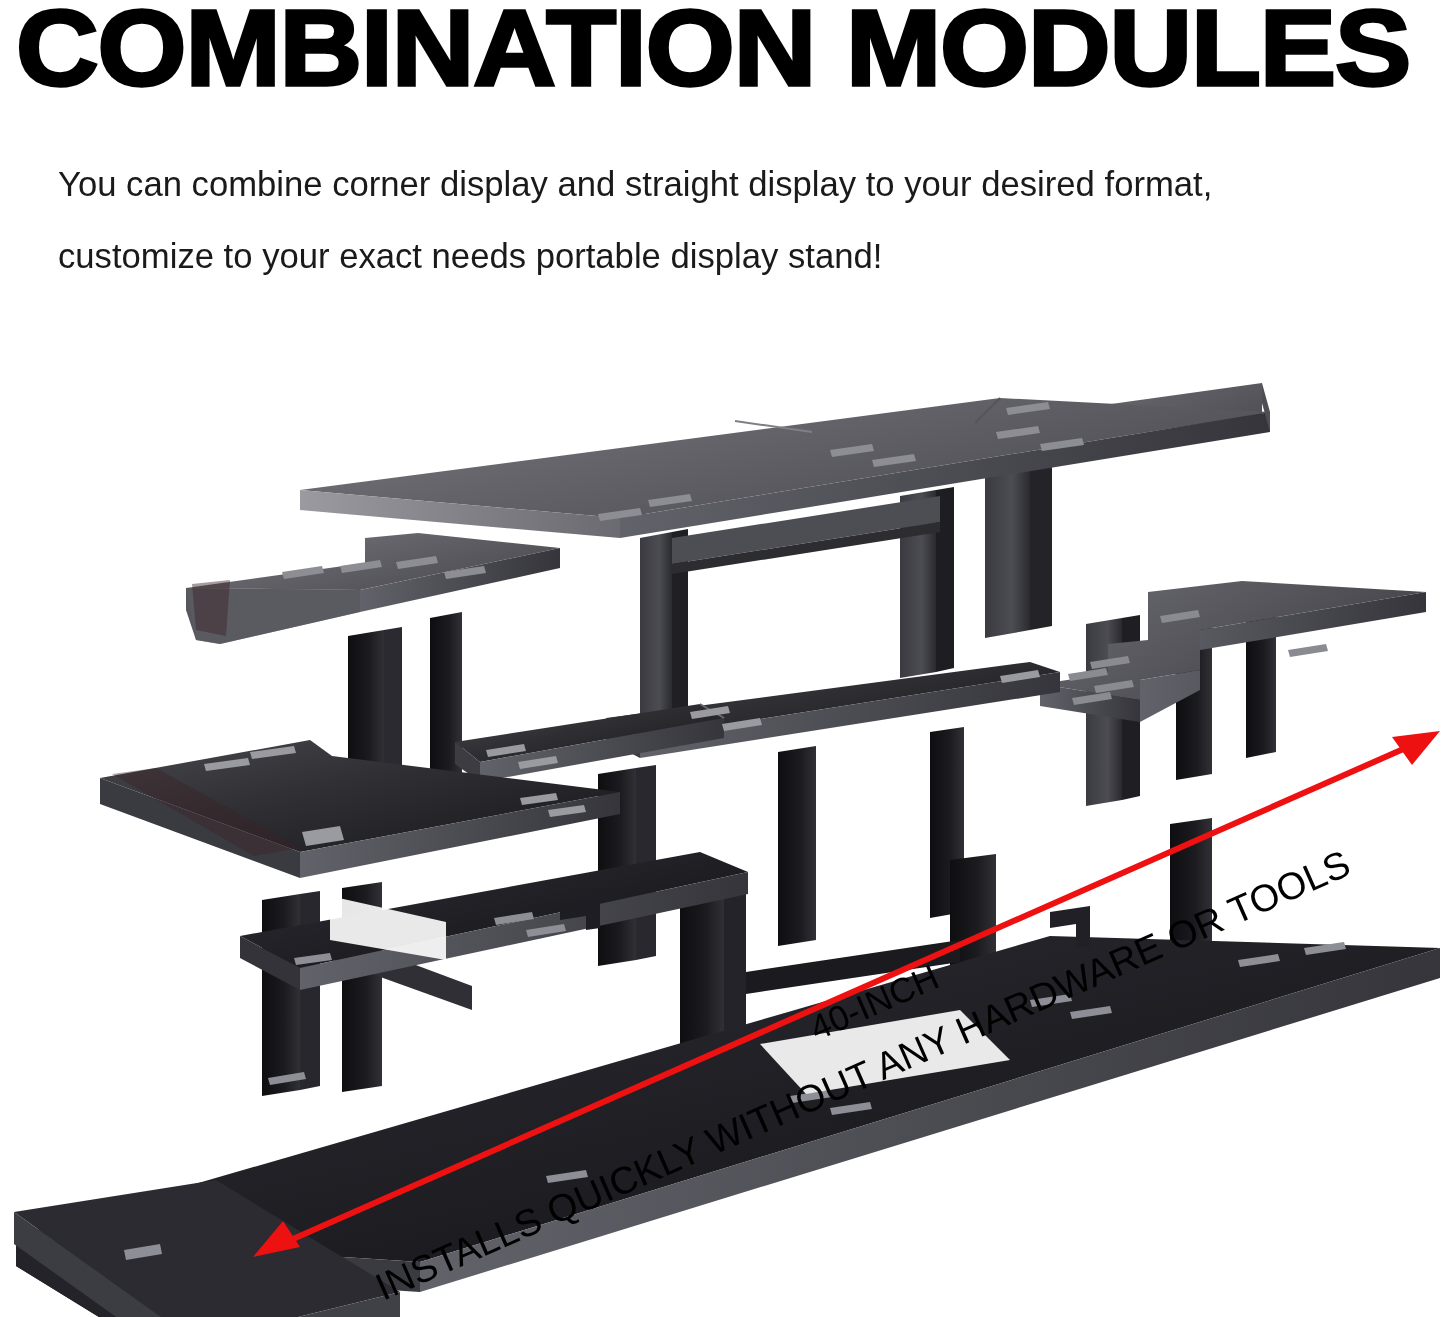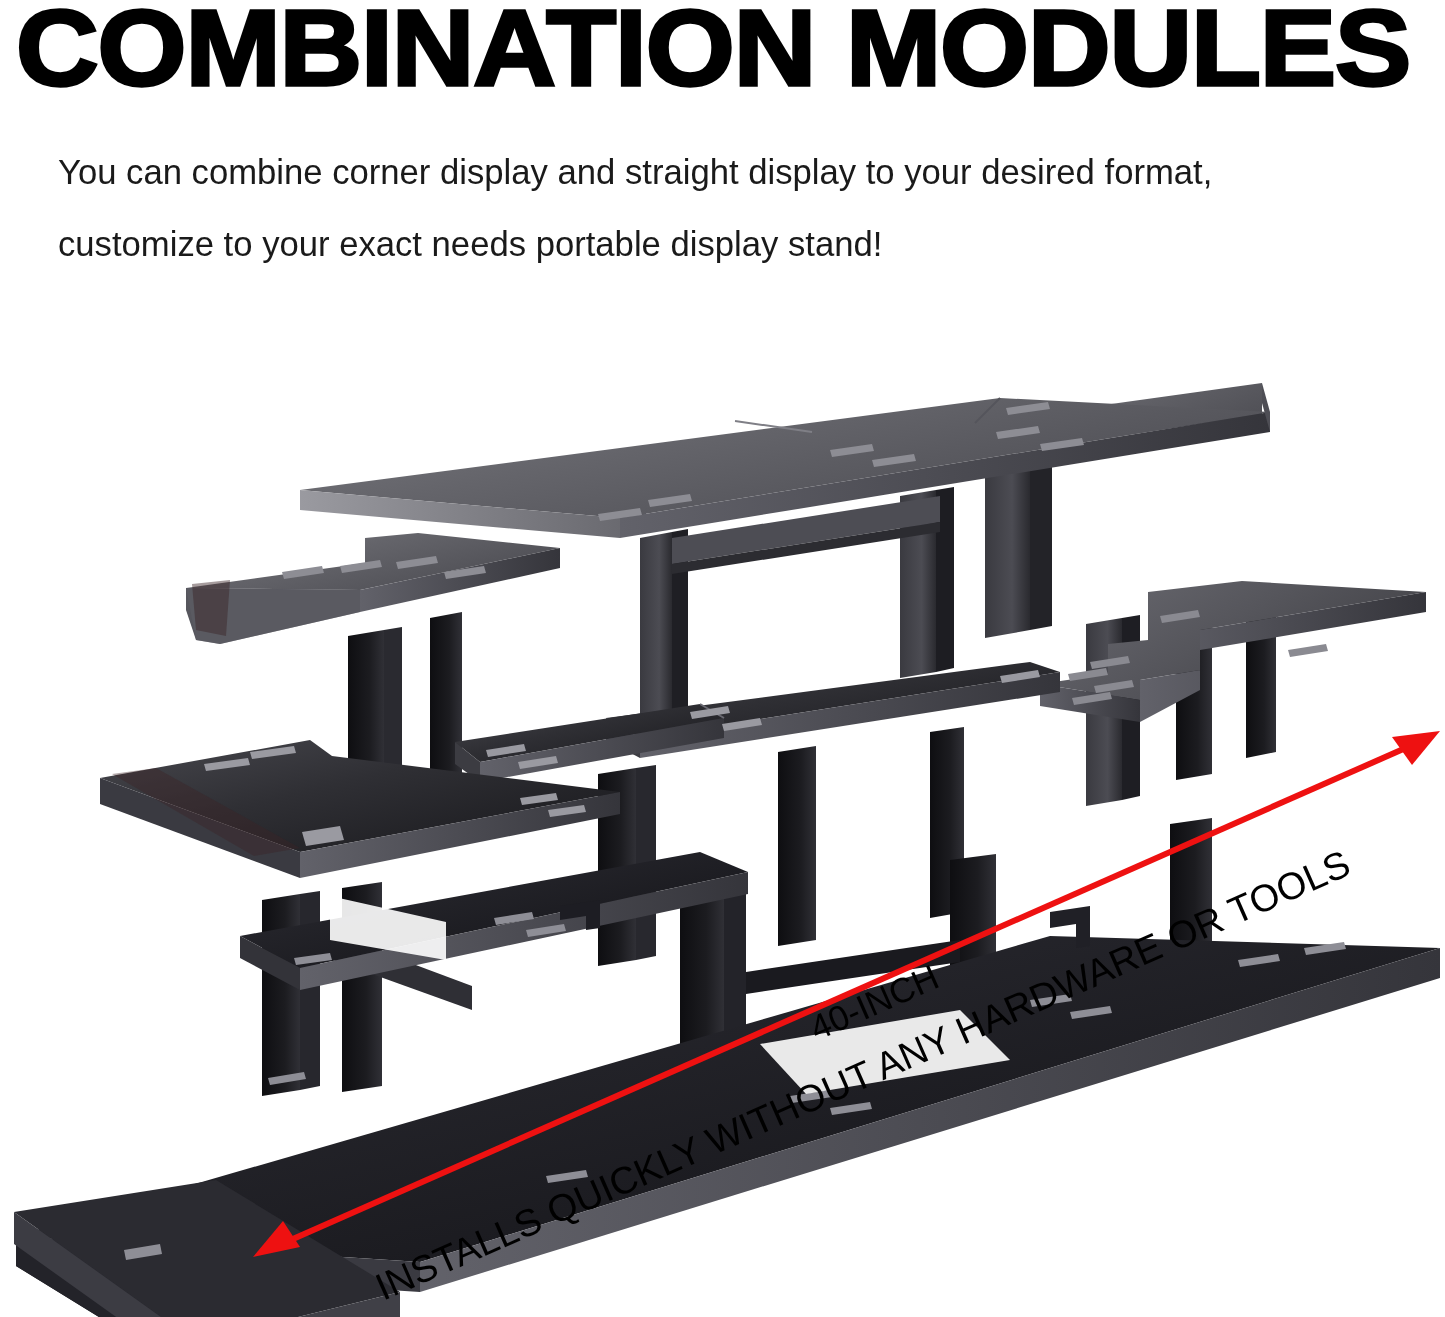--- a/index.html
+++ b/index.html
@@ -37,21 +37,21 @@
     letter-spacing: -1px;
     white-space: nowrap;
     transform: scaleX(1.10) scaleY(1.03);
     transform-origin: left top;
     -webkit-text-stroke: 3.2px #000;
   }
 
   #subtitle-block {
     position: absolute;
     left: 58px;
-    top: 136px;
+    top: 148px;
     width: 1340px;
   }
   .subtitle-line {
     color: #1a1a1a;
     font-family: "Liberation Sans Narrow", "Liberation Sans", sans-serif;
     font-size: 35px;
     line-height: 72px;
     font-weight: 400;
     white-space: nowrap;
     transform: scaleX(0.99);

